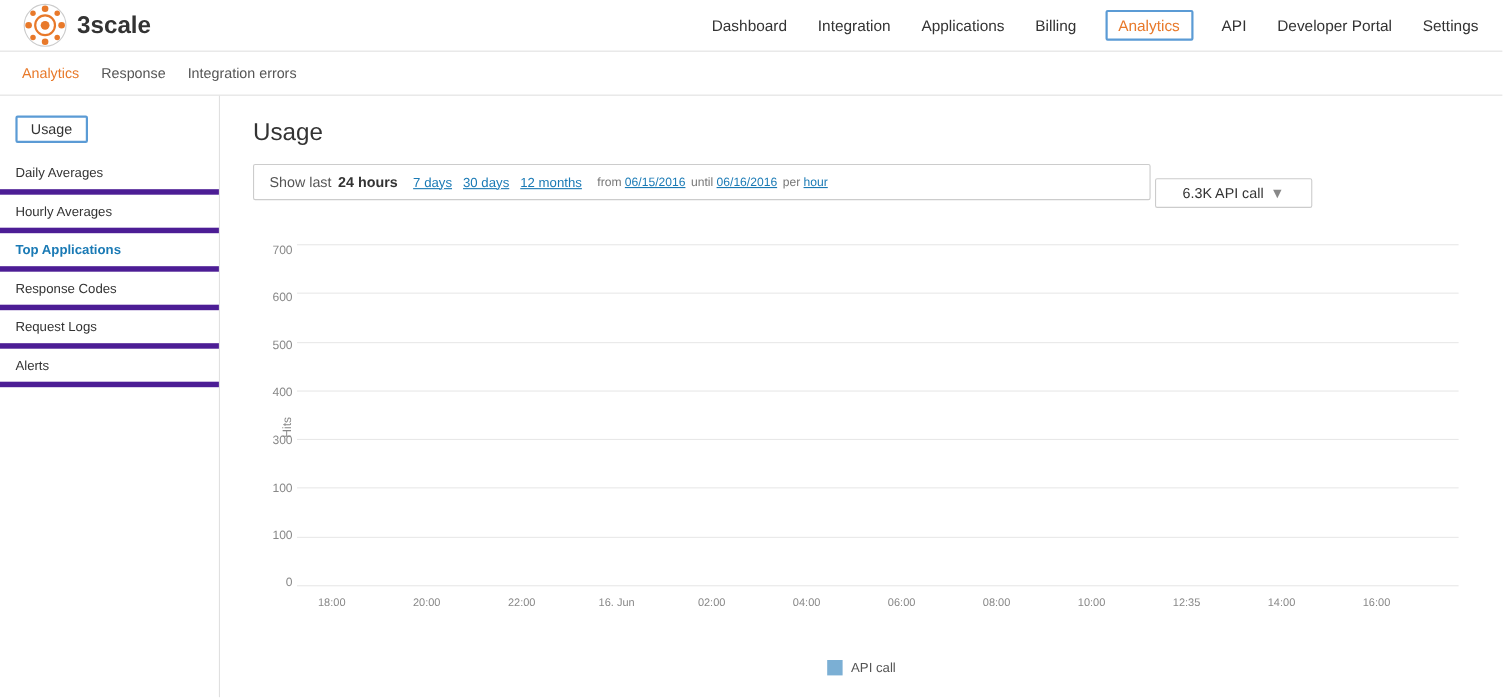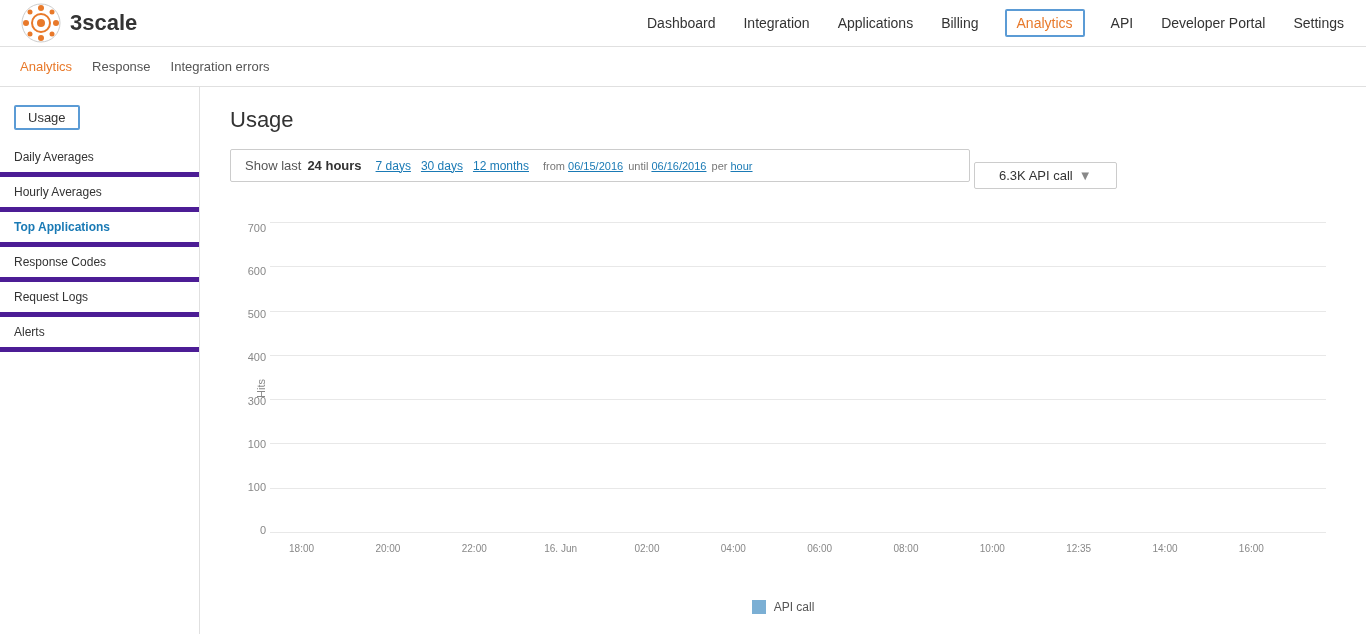--- a/index.html
+++ b/index.html
@@ -114,21 +114,21 @@
     }
 
     
     .filter-bar {
       display: flex;
       align-items: center;
       border: 1px solid #ccc;
       border-radius: 2px;
       padding: 8px 14px;
       margin-bottom: 20px;
-      width: 740px;
+      width: 816px;
       background: #fff;
     }
     .filter-bar .show-label {
       color: #555;
       margin-right: 6px;
     }
     .filter-bar .current-period {
       font-weight: bold;
       margin-right: 14px;
     }

